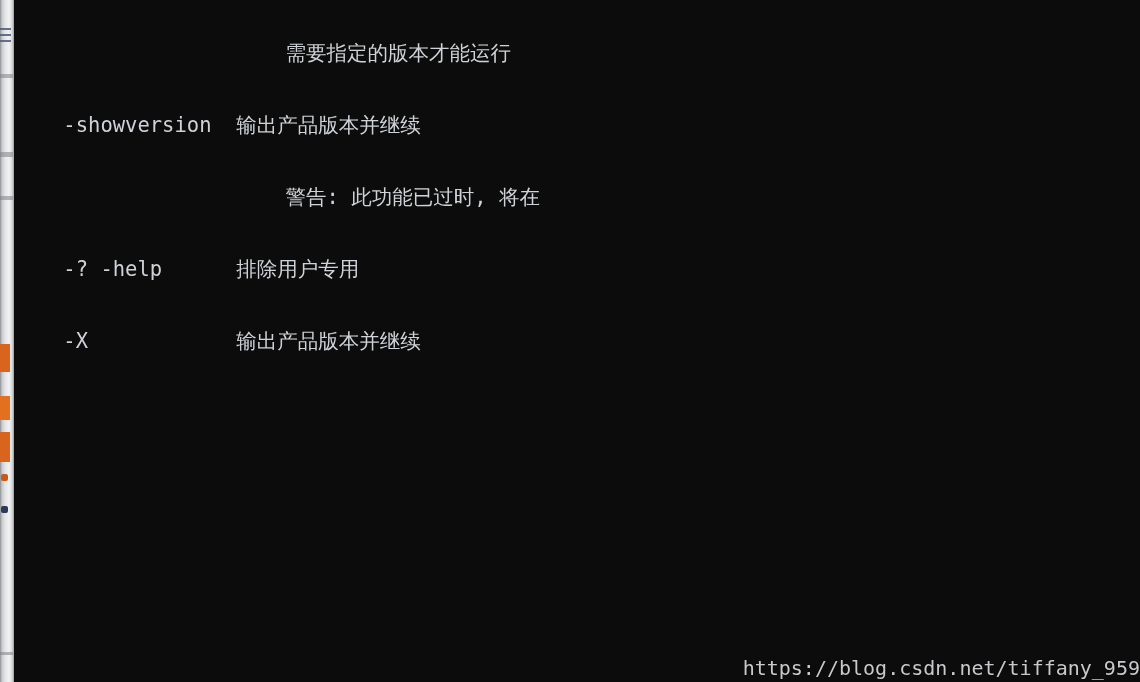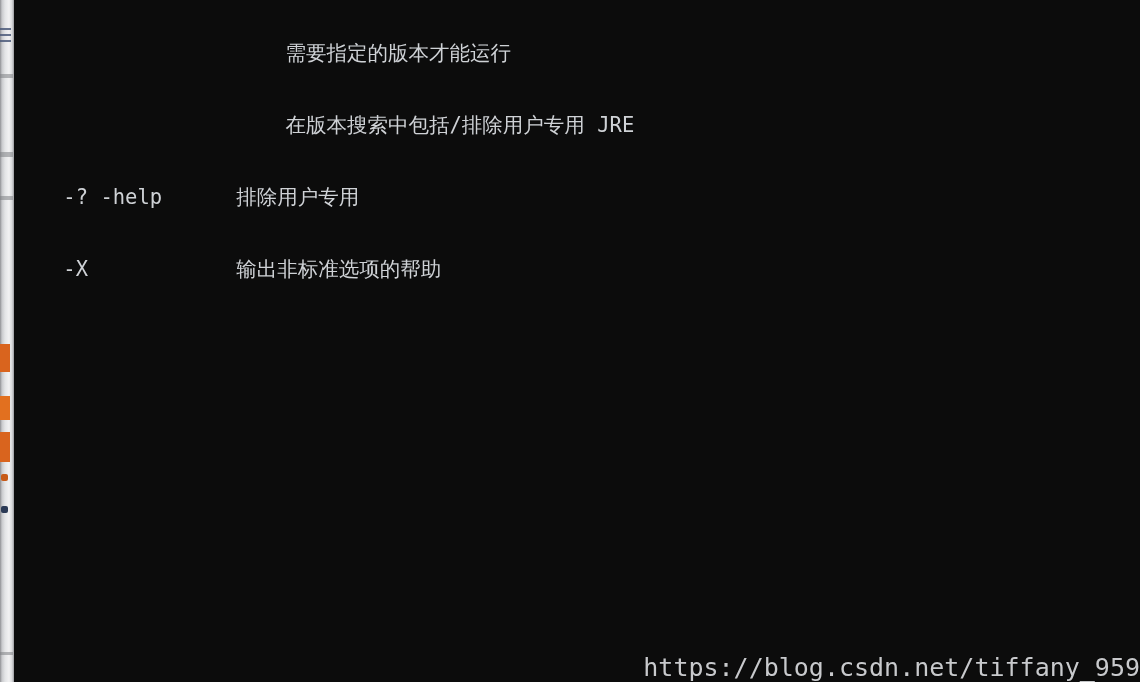--- a/index.html
+++ b/index.html
@@ -78,21 +78,21 @@
     font-family: "DejaVu Sans Mono", "Liberation Mono", monospace;
   }
 
   
   #watermark {
     position: absolute;
     right: 0px;
     bottom: 3px;
     color: #d8dadd;
     opacity: .92;
-    font-size: 25px;
+    font-size: 20px;
     line-height: 22px;
     white-space: pre;
     font-family: "DejaVu Sans Mono", "Liberation Mono", monospace;
     text-shadow: 0 0 1px #000;
     pointer-events: none;
   }
 </style>
 </head>
 <body>
 
@@ -109,23 +109,24 @@
     <div class="strip-orange b" style="top:396px;height:24px"></div>
     <div class="strip-orange" style="top:432px;height:30px"></div>
     <div class="strip-dot o" style="top:474px"></div>
     <div class="strip-dot" style="top:506px"></div>
     <div class="strip-band" style="top:652px;height:3px"></div>
   </div>
 
   <div id="terminal">
     <div id="console-lines">
       <span class="ln">                      需要指定的版本才能运行</span>
-      <span class="ln">                      在版本搜索中包括/排除用户专用 JRE</span>
+      <span class="ln">    -showversion  输出产品版本并继续</span>
+      <span class="ln">                      警告: 此功能已过时, 将在</span>
       <span class="ln">    -? -help      排除用户专用</span>
-      <span class="ln">    -X            输出非标准选项的帮助</span>
+      <span class="ln">    -X            输出产品版本并继续</span>
       
       
       
       
       
       
       
       
       
       

